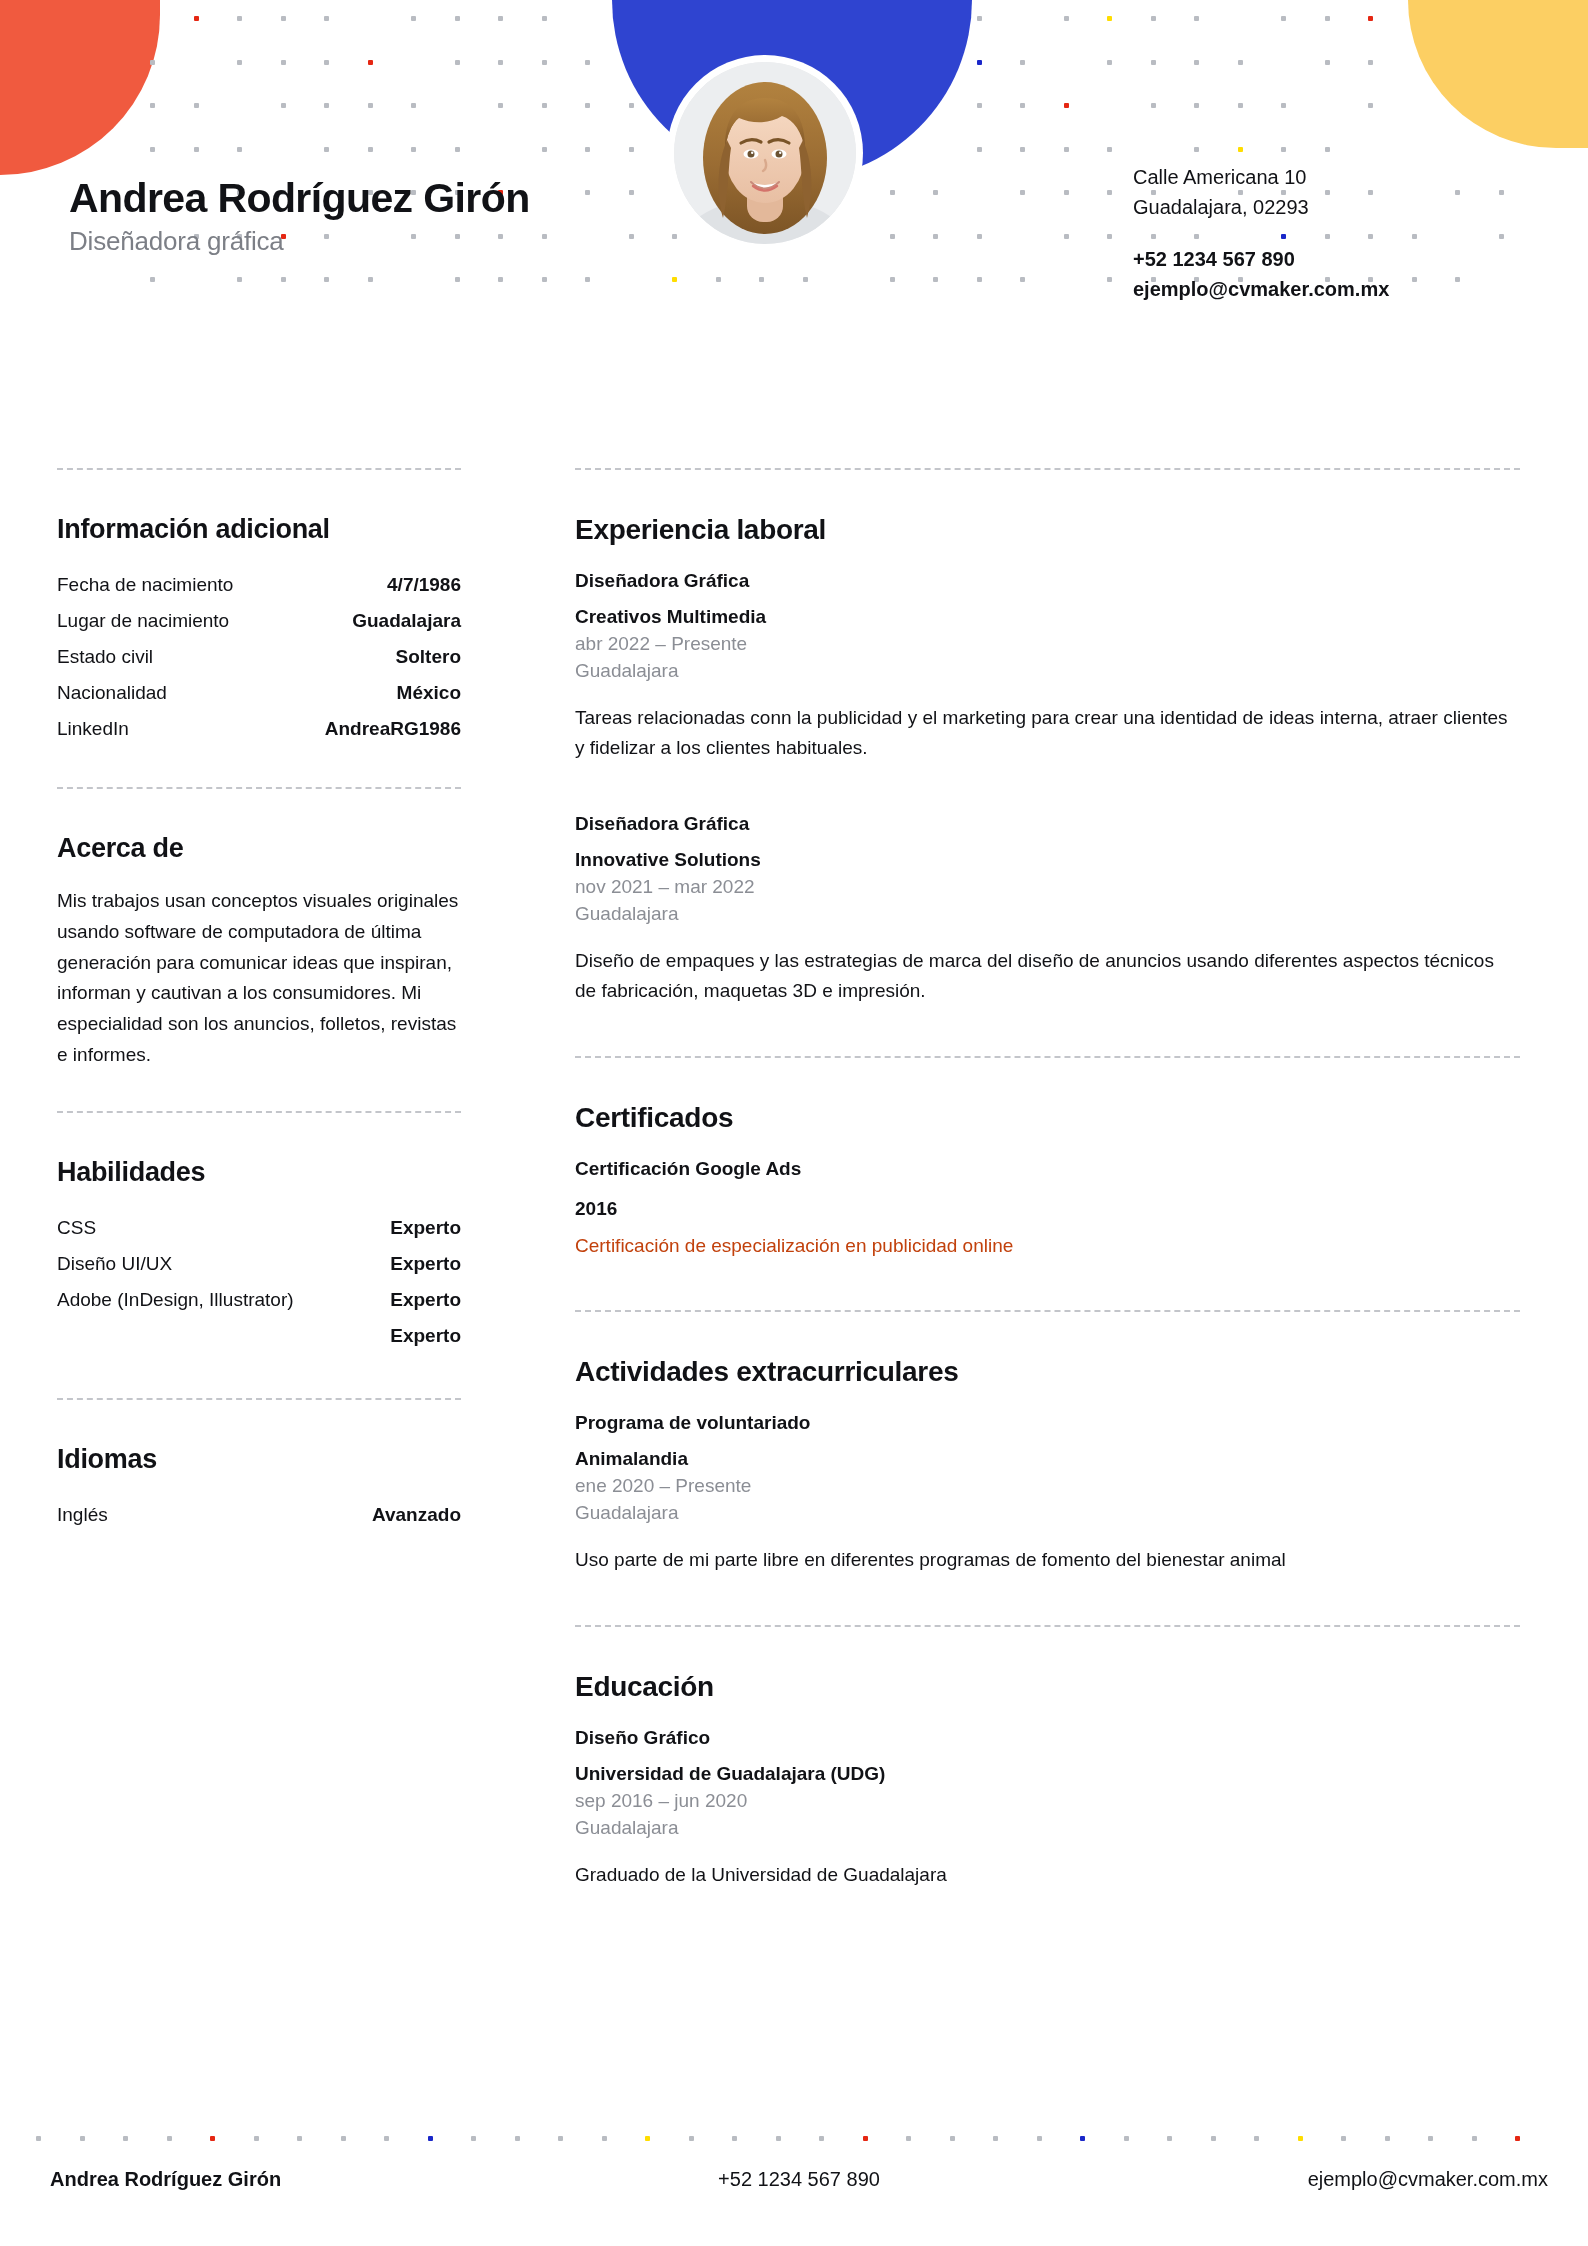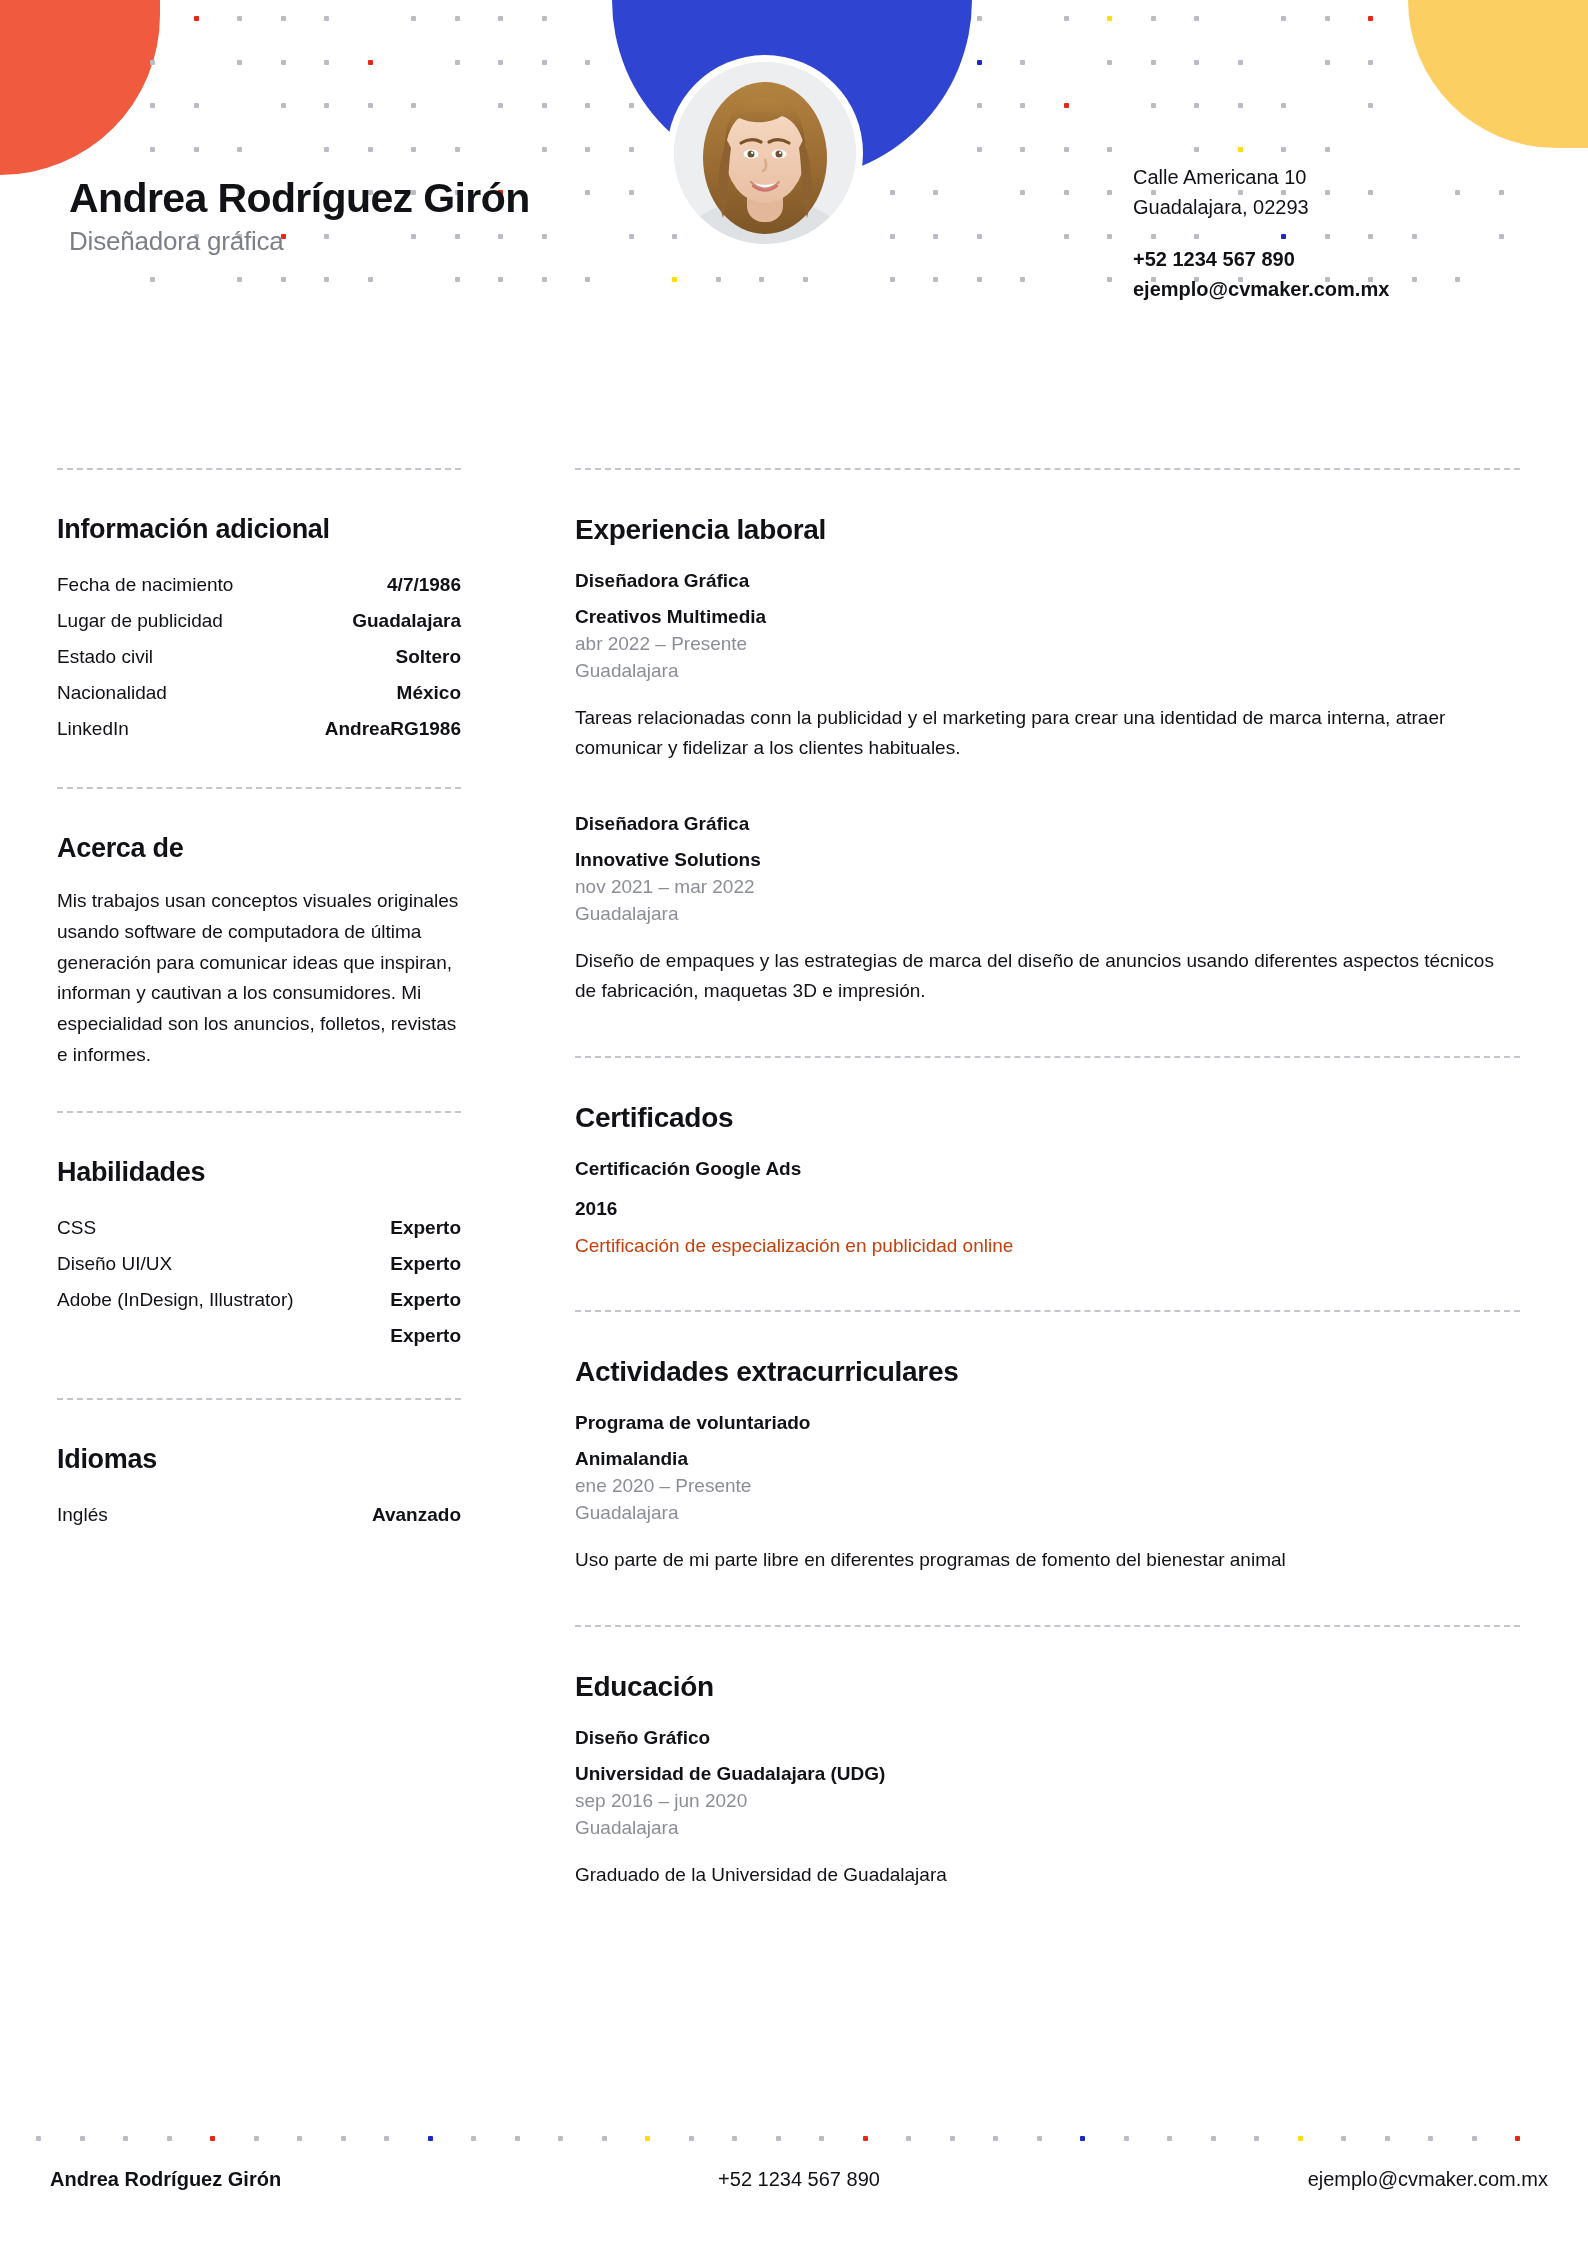--- a/index.html
+++ b/index.html
@@ -434,21 +434,21 @@
 
     <div class="divider"></div>
 
     <section class="sec">
       <h2 class="sec-title">Información adicional</h2>
       <div class="kv">
         <span class="k">Fecha de nacimiento</span>
         <span class="v">4/7/1986</span>
       </div>
       <div class="kv">
-        <span class="k">Lugar de publicidad</span>
+        <span class="k">Lugar de nacimiento</span>
         <span class="v">Guadalajara</span>
       </div>
       <div class="kv">
         <span class="k">Estado civil</span>
         <span class="v">Soltero</span>
       </div>
       <div class="kv">
         <span class="k">Nacionalidad</span>
         <span class="v">México</span>
       </div>
@@ -506,21 +506,21 @@
     <div class="divider"></div>
 
     <section class="sec">
       <h2 class="sec-title">Experiencia laboral</h2>
 
       <div class="entry">
         <div class="entry-role">Diseñadora Gráfica</div>
         <div class="entry-org">Creativos Multimedia</div>
         <div class="entry-meta">abr 2022 – Presente</div>
         <div class="entry-meta">Guadalajara</div>
-        <p class="entry-desc">Tareas relacionadas conn la publicidad y el marketing para crear una identidad de marca interna, atraer comunicar y fidelizar a los clientes habituales.</p>
+        <p class="entry-desc">Tareas relacionadas conn la publicidad y el marketing para crear una identidad de ideas interna, atraer clientes y fidelizar a los clientes habituales.</p>
       </div>
 
       <div class="entry-spacer"></div>
 
       <div class="entry">
         <div class="entry-role">Diseñadora Gráfica</div>
         <div class="entry-org">Innovative Solutions</div>
         <div class="entry-meta">nov 2021 – mar 2022</div>
         <div class="entry-meta">Guadalajara</div>
         <p class="entry-desc">Diseño de empaques y las estrategias de marca del diseño de anuncios usando diferentes aspectos técnicos de fabricación, maquetas 3D e impresión.</p>

